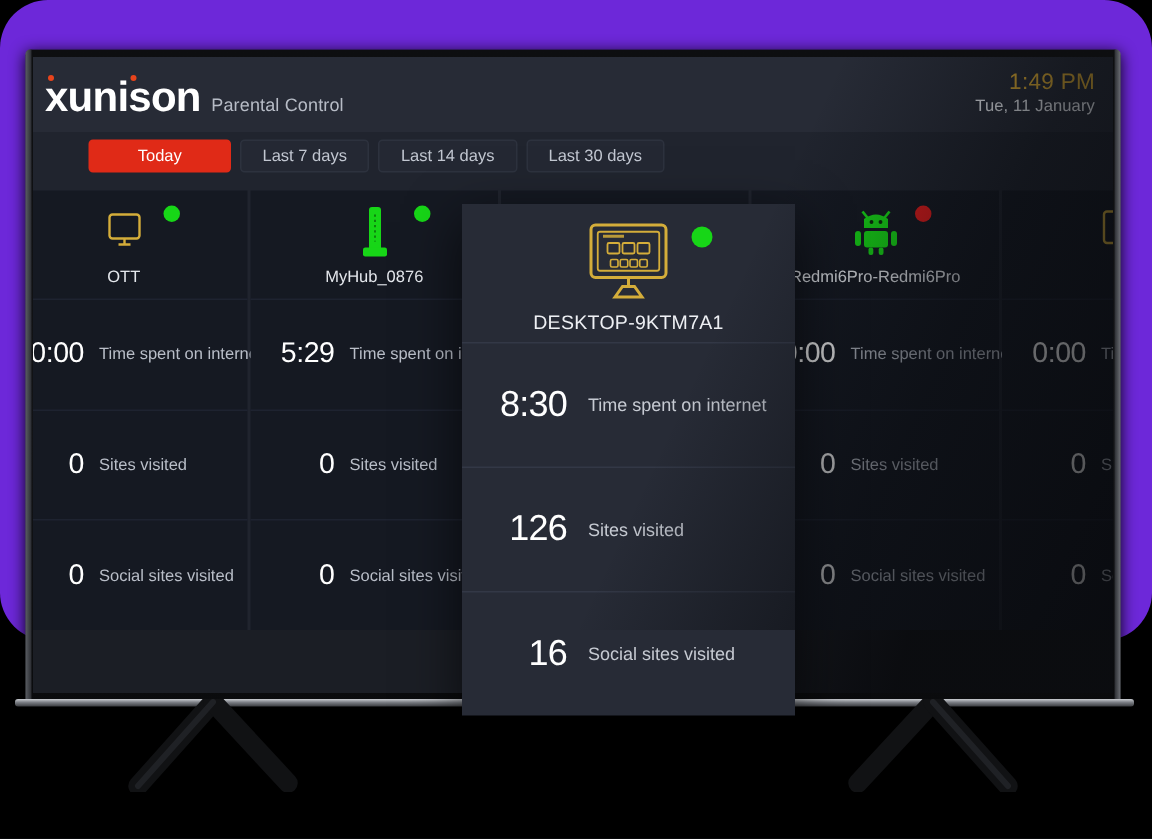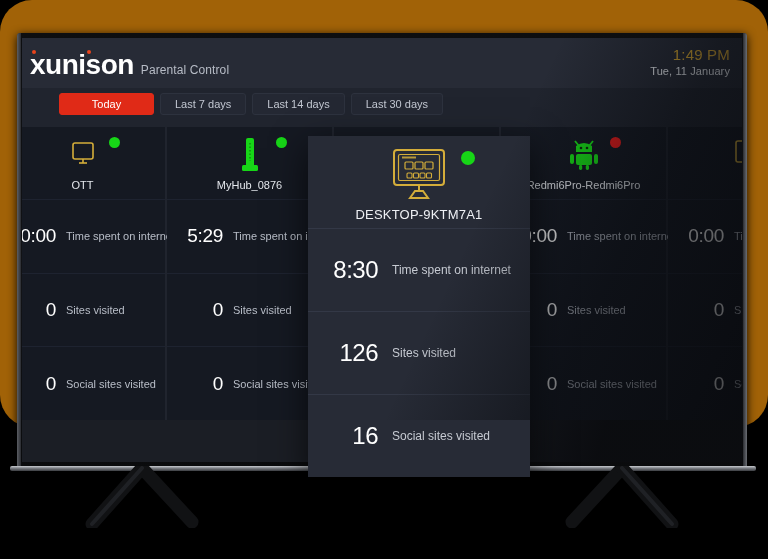--- a/index.html
+++ b/index.html
@@ -12,21 +12,21 @@
     height: 559px;
     overflow: hidden;
     font-family: "Liberation Sans", sans-serif;
     -webkit-font-smoothing: antialiased;
   }
 
   #stage {
     position: relative;
     width: 768px;
     height: 427px;
-    background: #a16207;
+    background: #6d28d9;
     border-radius: 32px;
   }
 
   
   .tv-frame {
     position: absolute;
     left: 17px;
     top: 33px;
     width: 730px;
     height: 436px;

